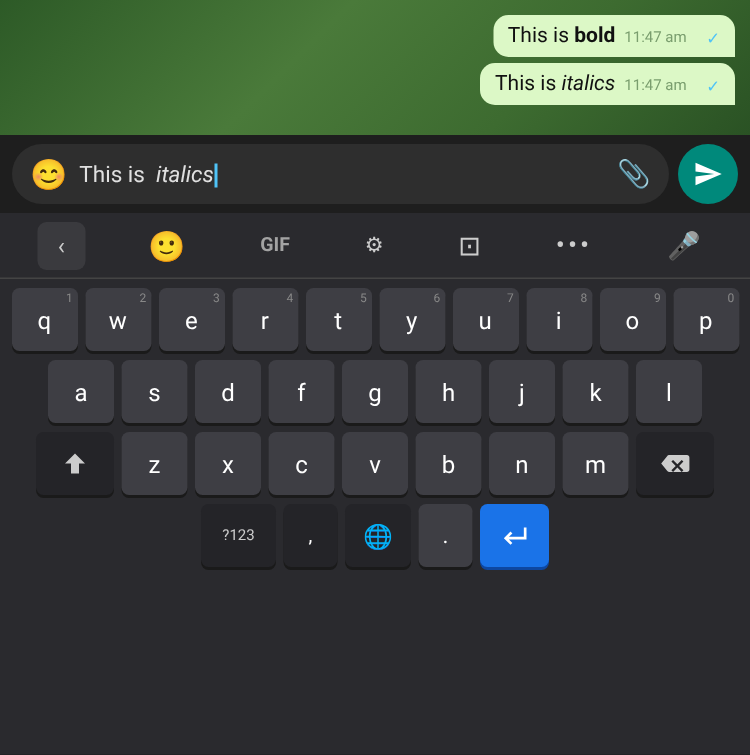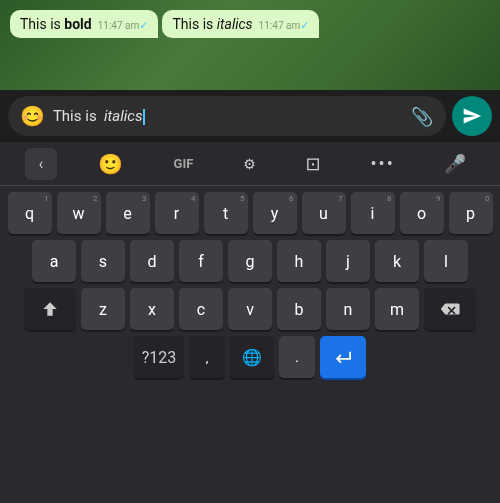--- a/index.html
+++ b/index.html
@@ -12,21 +12,22 @@
       display: flex;
       flex-direction: column;
     }
 
     
     .chat-area {
       background: #2d5a27;
       background-image: linear-gradient(135deg, #2d5a27 0%, #4a7a3a 40%, #3d6b30 70%, #2a5224 100%);
       flex: 0 0 90px;
       display: flex;
-      align-items: flex-start;
+      flex-direction: column;
+      align-items: flex-end;
       padding: 10px 10px 6px 10px;
       gap: 4px;
     }
 
     .message-bubble {
       background: #dcf8c6;
       border-radius: 10px 10px 0 10px;
       padding: 6px 10px;
       display: flex;
       align-items: baseline;
@@ -46,21 +47,21 @@
     .message-text .italic {
       font-style: italic;
     }
 
     .message-meta {
       font-size: 10px;
       color: #7a9e6e;
       white-space: nowrap;
       display: flex;
       align-items: center;
-      gap: 0;
+      gap: 13px;
     }
 
     .tick {
       color: #4fc3f7;
       font-size: 11px;
     }
 
     
     .input-bar {
       background: #1e1e1e;
@@ -375,21 +376,21 @@
     <div class="key">n</div>
     <div class="key">m</div>
     <div class="key key-backspace" style="max-width:52px;">
       <svg width="20" height="16" viewBox="0 0 24 20" fill="#ccc">
         <path d="M22 3H7c-.69 0-1.23.35-1.59.88L.5 10l4.91 6.12c.36.53.9.88 1.59.88h15c1.1 0 2-.9 2-2V5c0-1.1-.9-2-2-2zm-3 12.59L17.59 17 14 13.41 10.41 17 9 15.59 12.59 12 9 8.41 10.41 7 14 10.59 17.59 7 19 8.41 15.41 12 19 15.59z"></path>
       </svg>
     </div>
   </div>
 
   <div class="bottom-row">
-    <div class="key key-special" style="max-width:50px; font-size:16px;">?123</div>
+    <div class="key key-special" style="max-width:50px; font-size:10px;">?123</div>
     <div class="key key-bottom-left" style="max-width:36px; font-size:13px;">,</div>
     <div class="key key-bottom-left" style="max-width:44px; font-size:16px;">🌐</div>
     <div class="key key-period" style="max-width:36px; font-size:15px;">.</div>
     <div class="key-enter">
       <svg width="22" height="16" viewBox="0 0 24 18" fill="white">
         <path d="M19 3v7H7.83l2.58-2.59L9 6l-5 5 5 5 1.41-1.41L7.83 12H21V3z"></path>
       </svg>
     </div>
   </div>
 </div>

